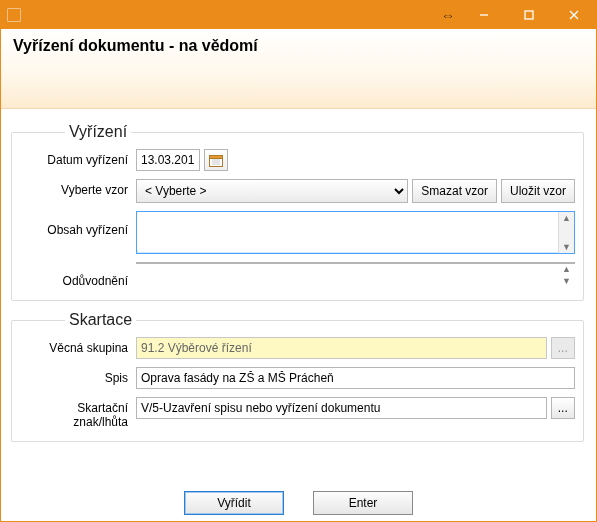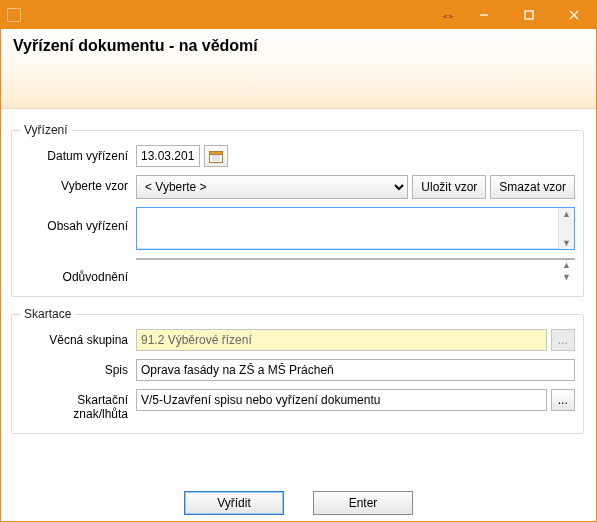--- a/index.html
+++ b/index.html
@@ -15,21 +15,21 @@
   .win-btn svg { display:block; }
 
   
   .header { height: 80px; background: linear-gradient(#ffffff 0%, #fff7ea 60%, #fdebcf 100%); border-bottom: 1px solid #f3d7b2; padding: 8px 12px 0 12px; }
   .header h1 { margin:0; font-size:16px; font-weight:bold; color:#000; }
 
   
   .content { padding: 8px 12px 0 10px; }
 
   fieldset.grp { border:1px solid #dcdcdc; border-radius:2px; margin: 6px 0 10px 0; padding: 8px 8px 10px 8px; }
-  fieldset.grp > legend { padding: 0 4px; color:#222; font-size:12px; }
+  fieldset.grp > legend { padding: 0 4px; color:#222; font-size:16px;margin-left:45px; }
 
   .row { display:flex; align-items: flex-start; margin-bottom: 8px; }
   .row > .lab { width: 116px; text-align: right; padding-right: 8px; padding-top: 4px; color:#000; }
   .row > .ctl { flex:1; display:flex; align-items:stretch; gap:4px; }
 
   input[type=text], select, textarea {
     font: inherit; border:1px solid #b5b5b5; background:#fff; padding:2px 4px; height:22px;
   }
 
   .date-input { width:64px; }
@@ -108,22 +108,22 @@
     </div>
 
     <div class="row">
       <div class="lab">Vyberte vzor</div>
       <div class="ctl">
         <div class="combo">
           <select>
             <option>&lt; Vyberte &gt;</option>
           </select>
         </div>
+        <button class="small-btn">Smazat vzor</button>
         <button class="small-btn">Uložit vzor</button>
-        <button class="small-btn">Smazat vzor</button>
       </div>
     </div>
 
     <div class="row">
       <div class="lab" style="padding-top:12px">Obsah vyřízení</div>
       <div class="ctl">
         <div class="ta-wrap focused">
           <textarea style=""></textarea>
           <div class="sc">
               <span class="arr">▲</span>

